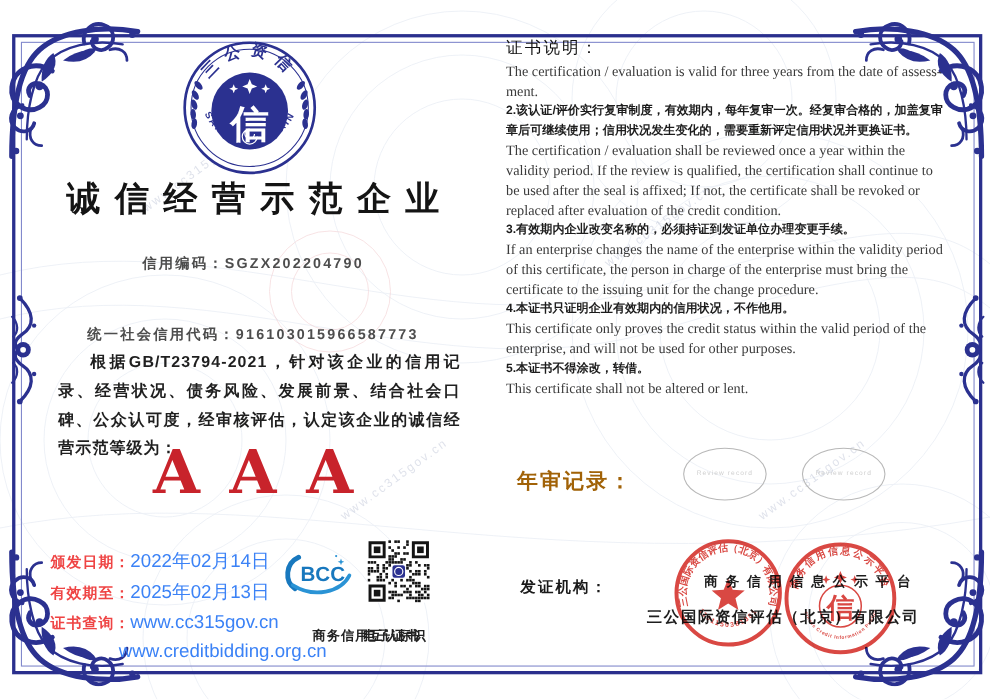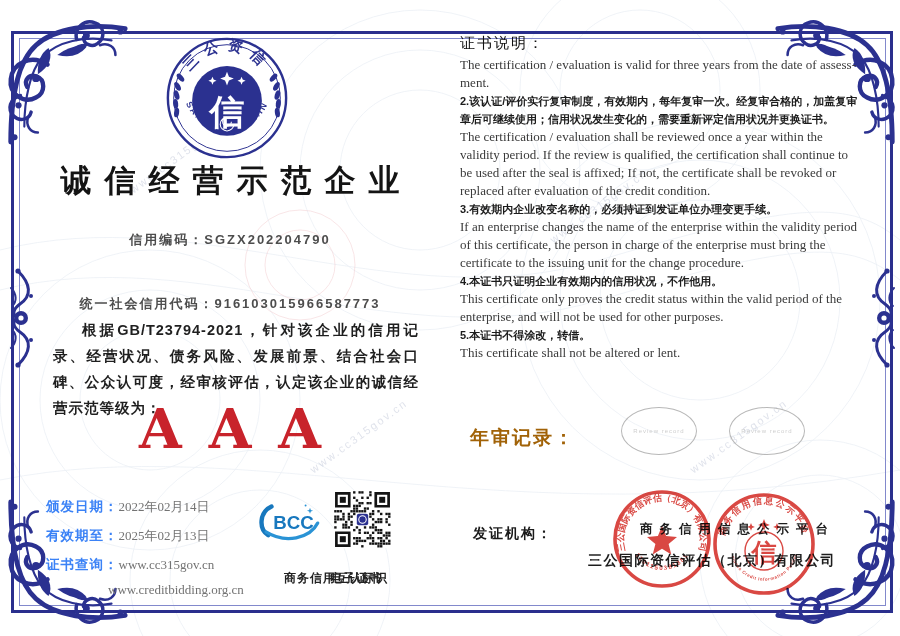--- a/index.html
+++ b/index.html
@@ -28,22 +28,22 @@
   .code-line{position:absolute;left:40px;width:380px;text-align:center;font-size:13px;
              font-weight:bold;color:#4d4d4d;letter-spacing:2px;}
   .credit-code{top:231px;}
   .uscc{top:295px;}
   .statement{position:absolute;left:53px;top:317px;width:366px;font-size:14.5px;line-height:26px;
              color:#1f1f1f;font-weight:600;text-indent:2em;text-align:justify;letter-spacing:1px;}
   .grade{position:absolute;left:40px;top:396px;width:380px;text-align:center;
          font-family:"DejaVu Serif","Liberation Serif",serif;font-size:55px;font-weight:bold;
          color:#c8232b;letter-spacing:27px;text-indent:27px;}
   .issue-row{position:absolute;font-size:13.5px;white-space:nowrap;}
-  .issue-row .lbl{font-weight:bold;color:#3b82f6;letter-spacing:1px;}
-  .issue-row .val{font-family:Liberation Serif, serif;font-size:13px;color:#737373;}
+  .issue-row .lbl{font-weight:bold;color:#ef4444;letter-spacing:1px;}
+  .issue-row .val{font-family:Liberation Sans, sans-serif;font-size:17px;color:#3b82f6;}
   .r1{left:46px;top:498px;} .r2{left:46px;top:527px;} .r3{left:46px;top:556px;}
   .r4{left:108px;top:582px;}
   .bcc{position:absolute;left:255px;top:497px;width:66px;height:50px;}
   .qr{position:absolute;left:334px;top:491px;width:57px;height:57px;}
   .foot-lbl{position:absolute;top:570px;font-size:12px;font-weight:bold;color:#222;letter-spacing:1px;}
   .mutual{left:242px;padding-left:42px;} .ecert{left:330px;}
   
   .instructions{position:absolute;left:460px;top:34px;width:403px;}
   .instr-heading{font-size:15px;font-weight:normal;color:#111;letter-spacing:2px;margin-bottom:3px;}
   .item-zh{font-size:11px;font-weight:600;color:#1c1c1c;line-height:18px;}

